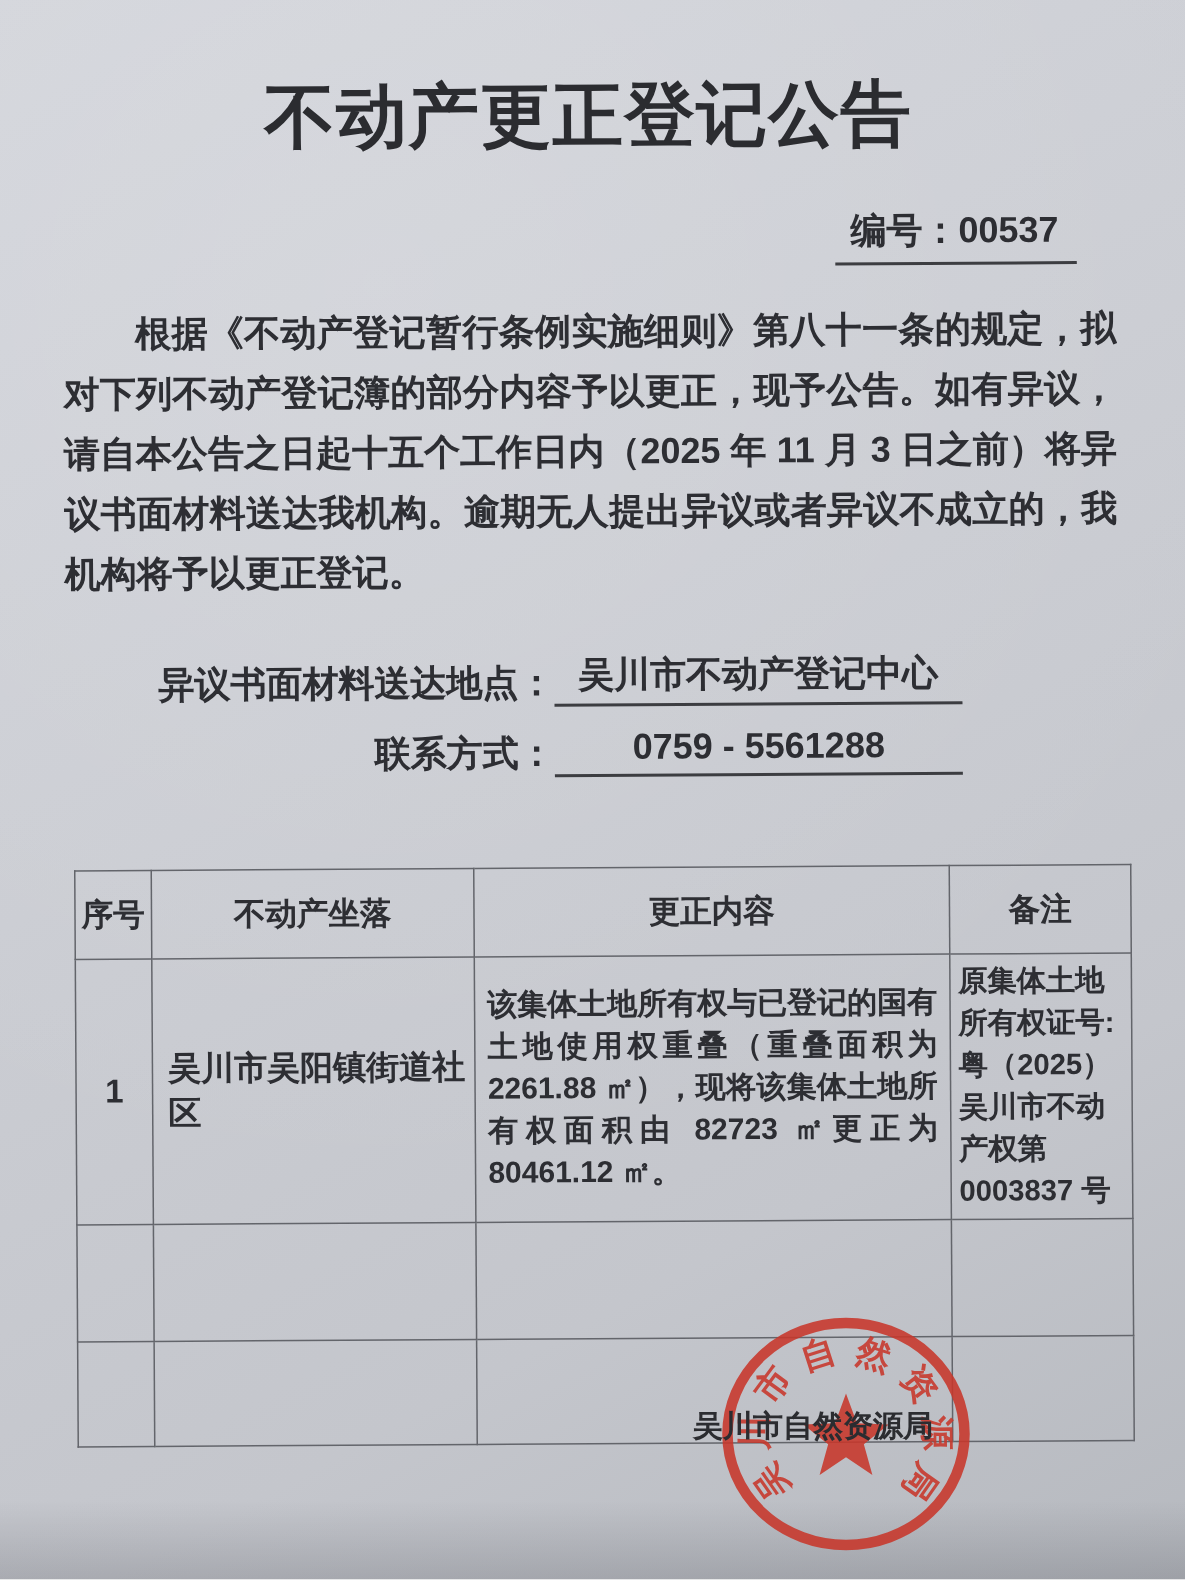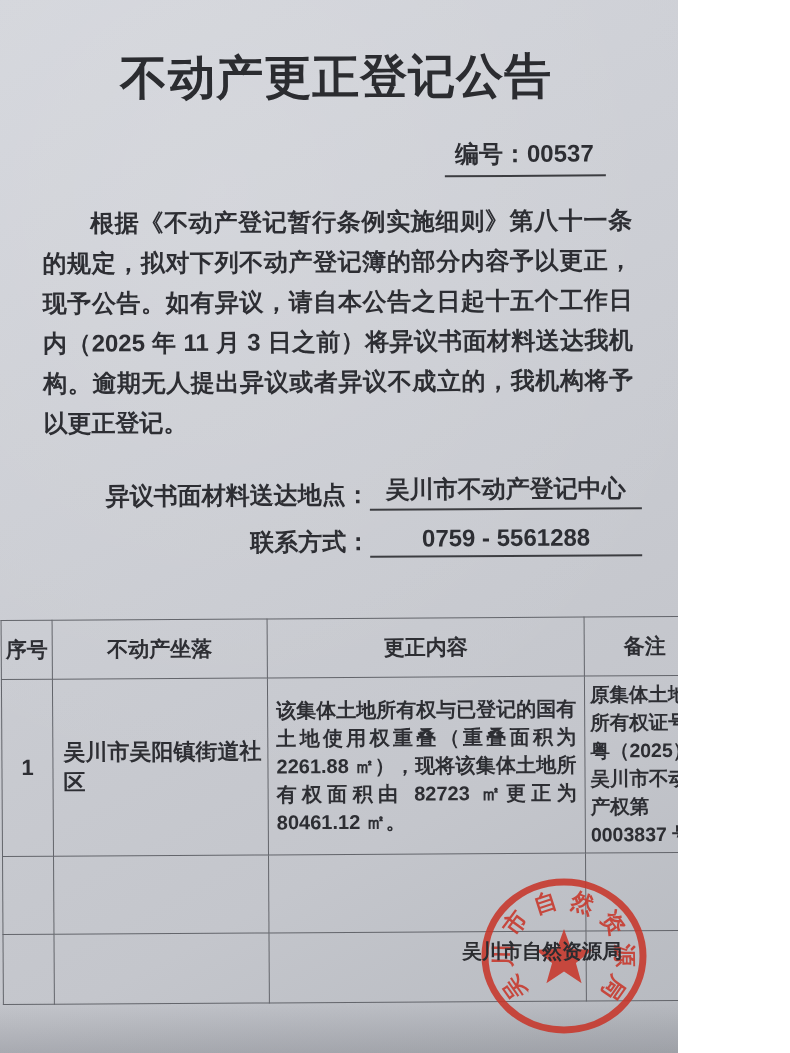--- a/index.html
+++ b/index.html
@@ -5,21 +5,21 @@
   html, body {
     margin: 0;
     padding: 0;
     width: 790px;
     height: 1053px;
     overflow: hidden;
     font-family: "Liberation Sans", sans-serif;
   }
   .paper {
     position: relative;
-    width: 678px;
+    width: 790px;
     height: 1053px;
     overflow: hidden;
     color: #2d2e33;
     background:
       linear-gradient(to top, rgba(70,72,80,0.22), rgba(0,0,0,0) 5%),
       radial-gradient(130% 95% at 32% 18%, rgba(255,255,255,0.12), rgba(0,0,0,0) 62%),
       linear-gradient(152deg, #d3d5db 0%, #cbcdd3 42%, #c4c6cc 74%, #b6b9bf 100%);
   }
   .content {
     position: absolute;

